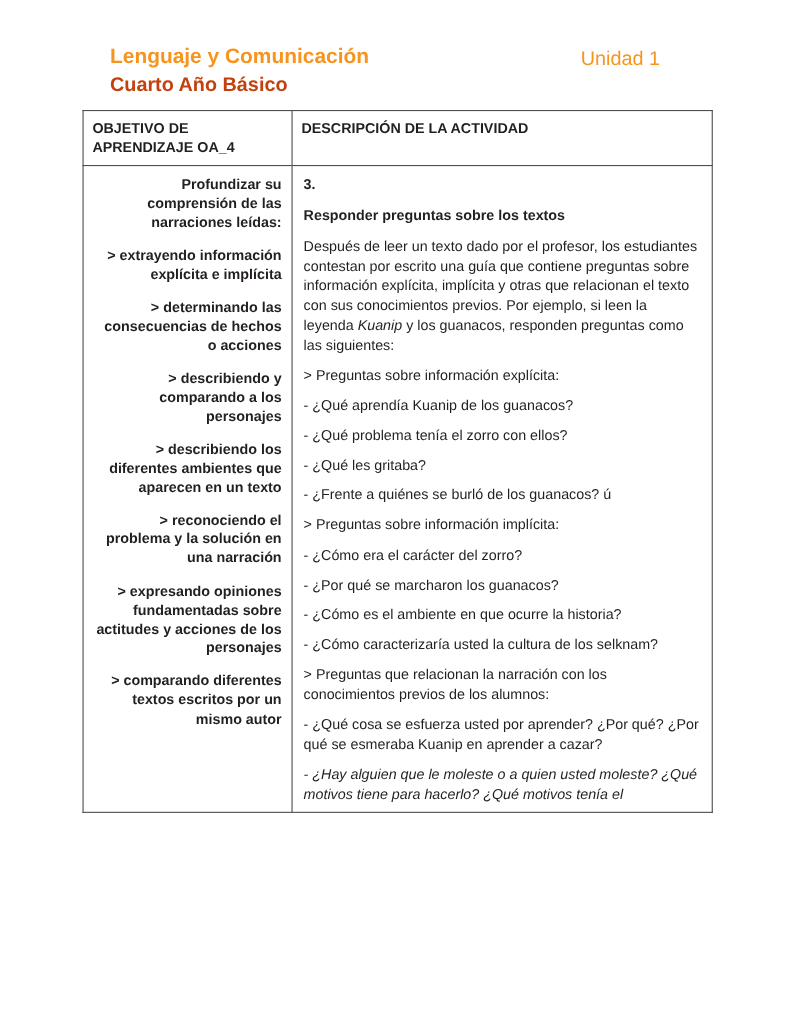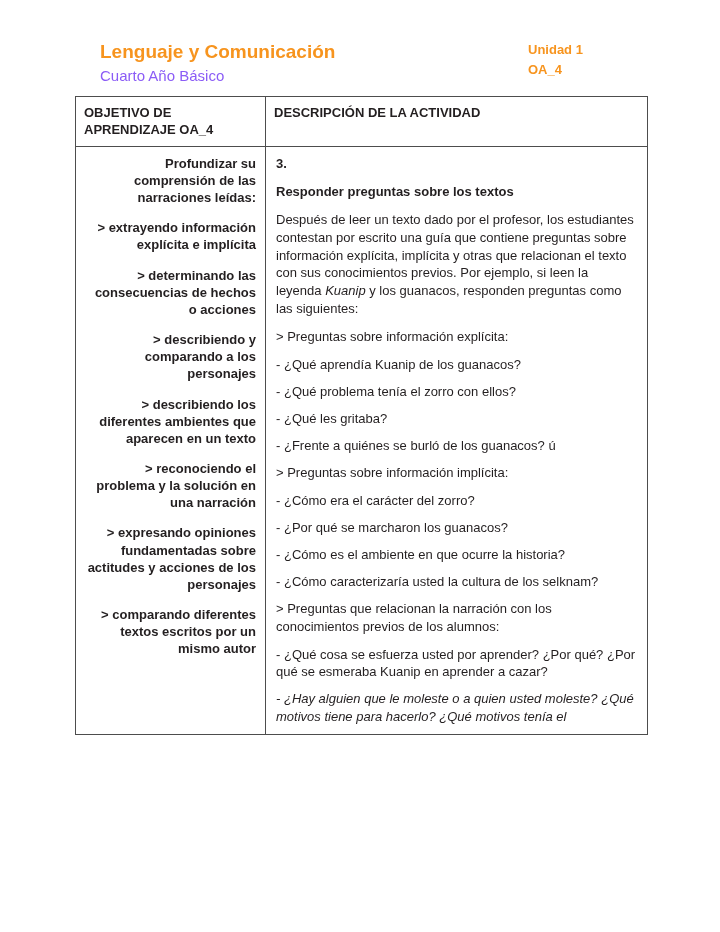--- a/index.html
+++ b/index.html
@@ -12,23 +12,23 @@
   html,body{margin:0;padding:0;}
   body{
     width:720px;height:932px;background:#ffffff;overflow:hidden;
     font-family:"Liberation Sans", sans-serif;color:var(--ink);
   }
   .page{width:720px;height:804px;padding:40px 72px 12px 75px;}
 
   
   .doc-header{display:flex;justify-content:space-between;margin:0 0 0 25px;}
   .hdr-subject{color:var(--accent-orange);font-size:19px;font-weight:bold;line-height:1.3;}
-  .hdr-grade{color:#8b5cf6;font-size:15px;font-weight:normal;line-height:1.4;}
+  .hdr-grade{color:#c2410c;font-size:18px;font-weight:bold;line-height:1.4;}
   .hdr-right{width:120px;}
-  .hdr-unit,.hdr-oa{color:var(--accent-orange);font-size:13px;font-weight:bold;line-height:1.5;}
+  .hdr-unit,.hdr-oa{color:var(--accent-orange);font-size:18px;font-weight:normal;line-height:1.5;}
 
   
   .doc-title{
     text-align:center;color:var(--title-gray);font-size:15px;font-weight:bold;
     margin:48px 0 14px 0;
   }
 
   
   table.activity-table{
     border-collapse:collapse;width:573px;table-layout:fixed;margin-top:10px;
@@ -60,21 +60,20 @@
 
 <div class="page">
 
   <header class="doc-header">
     <div class="hdr-left">
       <div class="hdr-subject">Lenguaje y Comunicación</div>
       <div class="hdr-grade">Cuarto Año Básico</div>
     </div>
     <div class="hdr-right">
       <div class="hdr-unit">Unidad 1</div>
-      <div class="hdr-oa">OA_4</div>
     </div>
   </header>
 
 
   <table class="activity-table">
     <thead>
       <tr>
         <th class="col-objective">OBJETIVO DE APRENDIZAJE OA_4</th>
         <th class="col-description">DESCRIPCIÓN DE LA ACTIVIDAD</th>
       </tr>

